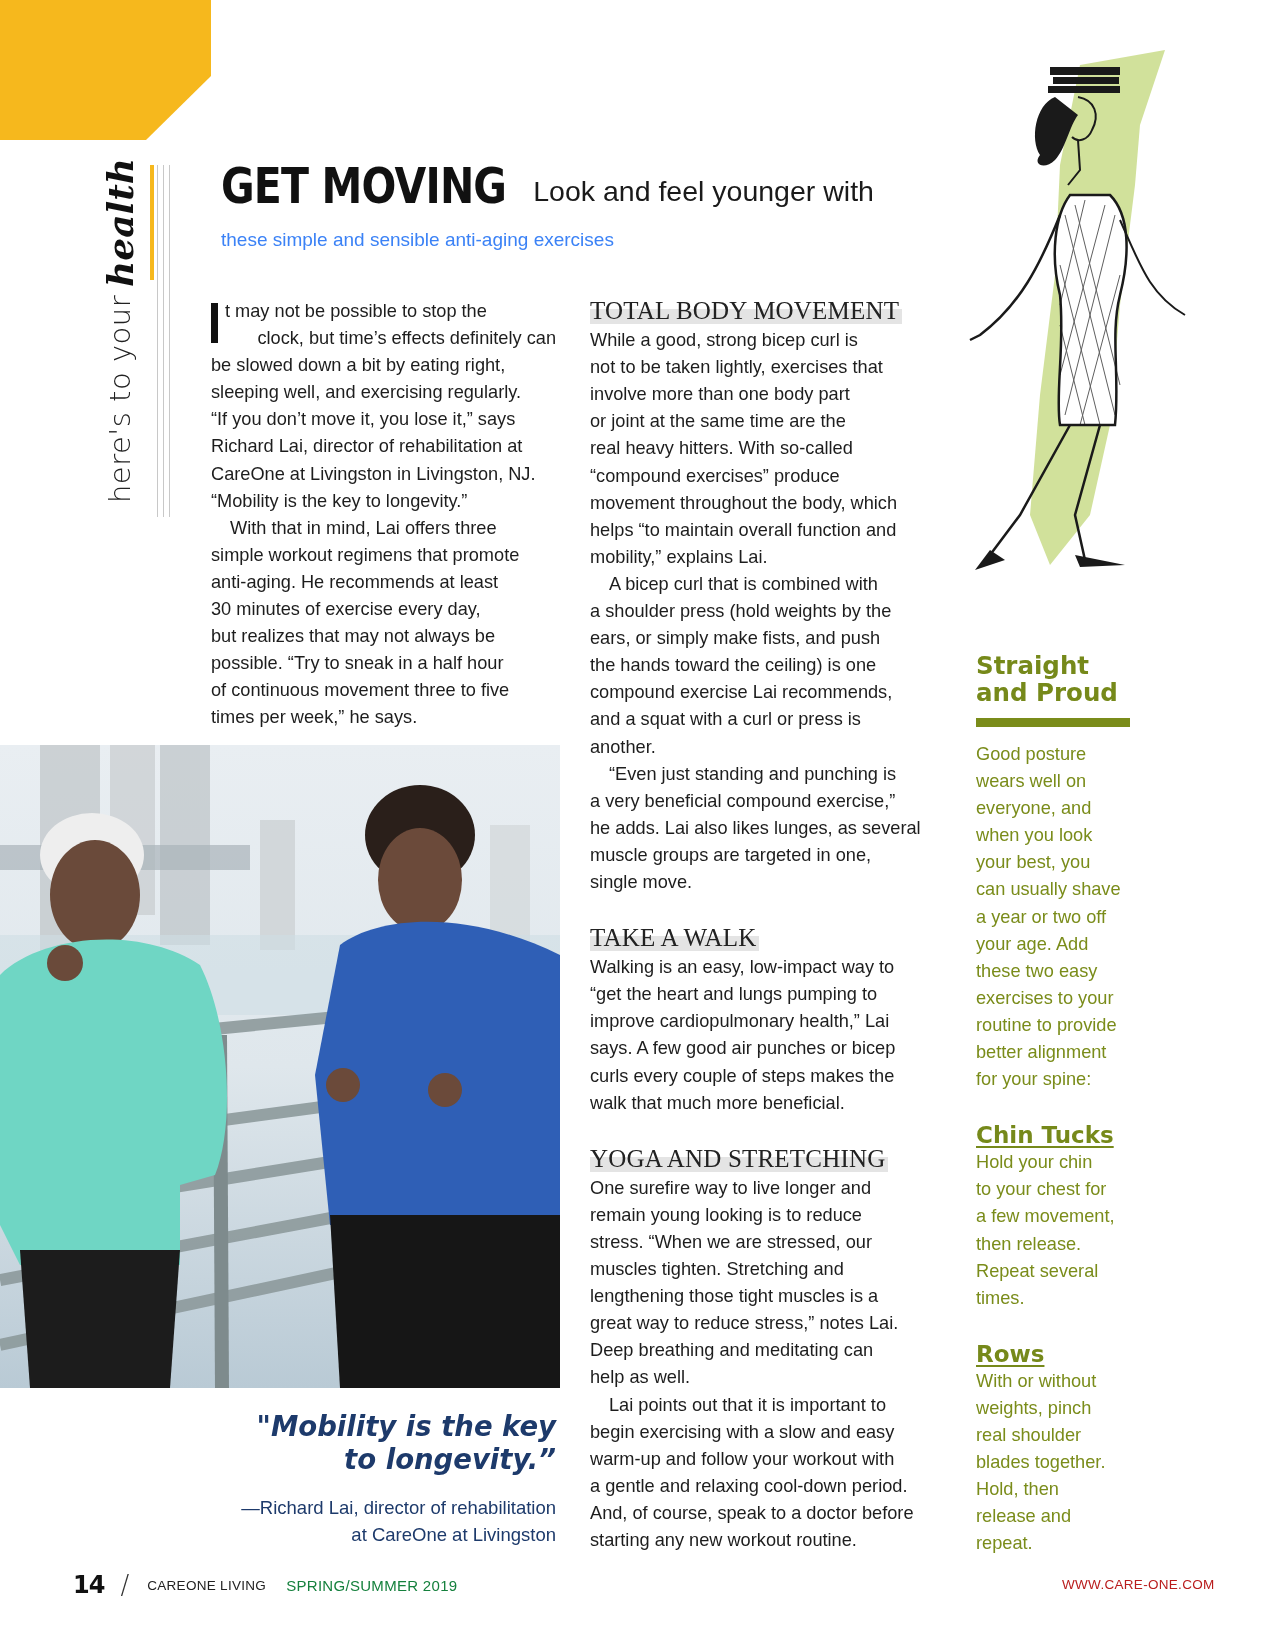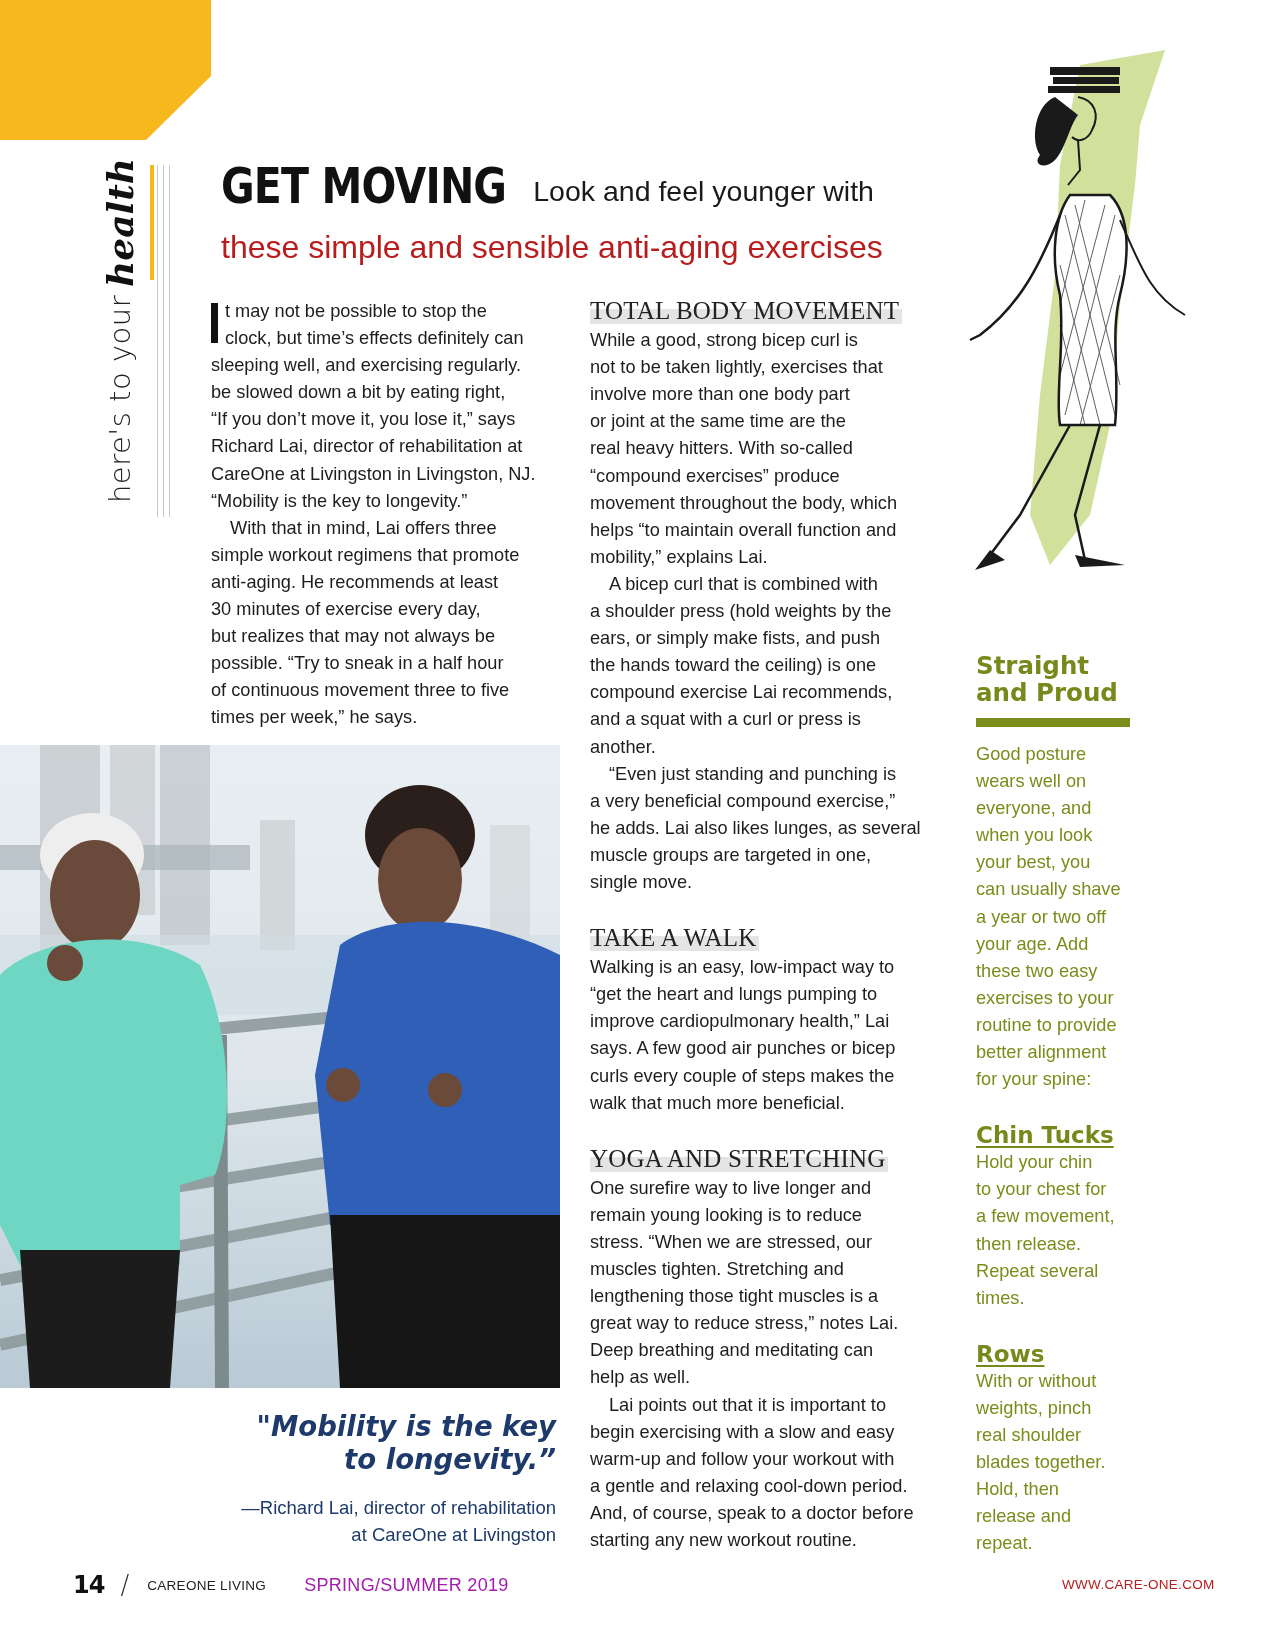--- a/index.html
+++ b/index.html
@@ -16,29 +16,29 @@
   .side-tag-script { font-family: "DejaVu Serif", serif; font-style: italic; font-weight: bold; font-size: 36px; color: #111; }
   .rule-yellow { position: absolute; left: 150px; top: 165px; width: 4px; height: 115px; background: #f6b81d; }
   .rule-grey1 { position: absolute; left: 157px; top: 165px; width: 1px; height: 352px; background: #c8c8c8; }
   .rule-grey2 { position: absolute; left: 163px; top: 165px; width: 1px; height: 352px; background: #c8c8c8; }
   .rule-grey3 { position: absolute; left: 169px; top: 165px; width: 1px; height: 352px; background: #c8c8c8; }
 
   .headline { position: absolute; left: 221px; top: 168px; width: 720px; line-height: 36px; }
   .headline-kicker { font-family: "DejaVu Sans", sans-serif; font-weight: bold; font-size: 50px; letter-spacing: -1px;
       color: #111; transform: scaleX(0.82); transform-origin: 0 50%; display: inline-block; margin-right: -40px; vertical-align: -2px; }
   .headline-deck { font-family: "Liberation Sans", sans-serif; font-size: 28.5px; color: #1a1a1a; }
-  .headline-deck-2 { position: absolute; left: 221px; top: 229px; font-family: "Liberation Sans", sans-serif; font-size: 32px; color: #b91c1c; white-space: nowrap; }
+  .headline-deck-2 { position: absolute; left: 221px; top: 229px; font-family: "Liberation Sans", sans-serif; font-size: 19px; color: #3b82f6; white-space: nowrap; }
 
   .col { position: absolute; font-family: "Liberation Sans", sans-serif; font-size: 18.2px; line-height: 27.1px; color: #1d1d1d; }
   .col p { margin: 0; }
   .line { display: block; white-space: nowrap; }
   .col-left { left: 211px; top: 298px; width: 345px; }
   .dropcap-bar { display: inline-block; width: 7px; height: 40px; background: #111; vertical-align: top; margin-top: 5px; margin-right: 4px; position: absolute; left: 0; top: 0; }
   .col-left .first-line { padding-left: 14px; }
-  .col-left .second-line { padding-left: 14px; }
+  .col-left .second-line { padding-left: 14px; text-align: right; }
 
   .col-mid { left: 590px; top: 296px; width: 350px; }
   .sec-head { font-family: "Liberation Serif", serif; font-size: 25px; line-height: 30px; color: #222; letter-spacing: 0.2px;
       display: inline-block; background: linear-gradient(to bottom, transparent 42%, #e4e4e4 42%, #e4e4e4 92%, transparent 92%); padding-right: 3px; }
   .sec-gap { height: 27px; }
 
   .photo { position: absolute; left: 0; top: 745px; width: 560px; height: 643px; overflow: hidden; background: #c9d6de; }
 
   .pull-quote { position: absolute; left: 220px; top: 1410px; width: 336px; text-align: right; font-family: "DejaVu Sans", sans-serif; font-style: italic;
       font-weight: bold; font-size: 27.5px; line-height: 33px; color: #1d3a6b; }
@@ -51,21 +51,21 @@
   .sidebar-title { font-family: "DejaVu Sans", sans-serif; font-weight: bold; font-size: 24.5px; line-height: 27px; color: #76891a; margin-top: 41px; }
   .sidebar-rule { width: 154px; height: 9px; background: #7a8c1a; margin-top: 12px; margin-bottom: 14px; }
   .sidebar-body { font-size: 18.2px; line-height: 27.1px; color: #7a8c1a; }
   .sidebar-sub { font-family: "DejaVu Sans", sans-serif; font-weight: bold; font-size: 23px; line-height: 28px; color: #76891a;
       text-decoration: underline; text-decoration-thickness: 2px; text-underline-offset: 3px; margin-top: 28px; }
 
   .footer { position: absolute; left: 73px; top: 1568px; height: 34px; display: flex; align-items: center; }
   .footer-page { font-family: "DejaVu Sans", sans-serif; font-weight: bold; font-size: 24px; color: #111; letter-spacing: -1px; }
   .footer-slash { font-family: "DejaVu Sans", sans-serif; font-weight: 300; font-size: 26px; color: #333; margin-left: 16px; margin-right: 18px; }
   .footer-pub { font-family: "Liberation Sans", sans-serif; font-size: 13.5px; letter-spacing: 0.3px; color: #222; }
-  .footer-issue { font-family: "Liberation Sans", sans-serif; font-size: 18px; letter-spacing: 0.3px; color: #a21caf; margin-left: 38px; }
+  .footer-issue { font-family: "Liberation Sans", sans-serif; font-size: 15px; letter-spacing: 0.3px; color: #15803d; margin-left: 20px; }
   .footer-url { position: absolute; left: 1062px; top: 1577px; font-family: "Liberation Sans", sans-serif; font-size: 13.5px; letter-spacing: 0.3px; color: #b91c1c; }
 </style>
 </head>
 <body>
 
 <svg class="corner-block" viewBox="0 0 211 140" width="211" height="140">
   <polygon points="0,0 211,0 211,76 146,140 0,140" fill="#f6b81d"></polygon>
 </svg>
 
 <div class="side-tag">
@@ -83,22 +83,22 @@
   <span class="headline-kicker">GET MOVING</span>
   <span class="headline-deck">Look and feel younger with</span>
 </div>
 <div class="headline-deck-2">these simple and sensible anti-aging exercises</div>
 
 <div class="col col-left">
   <span class="dropcap-bar"></span>
   <p>
     <span class="line first-line">t may not be possible to stop the</span>
     <span class="line second-line">clock, but time’s effects definitely can</span>
+    <span class="line">be slowed down a bit by eating right,</span>
     <span class="line">sleeping well, and exercising regularly.</span>
-    <span class="line">be slowed down a bit by eating right,</span>
     <span class="line">“If you don’t move it, you lose it,” says</span>
     <span class="line">Richard Lai, director of rehabilitation at</span>
     <span class="line">CareOne at Livingston in Livingston, NJ.</span>
     <span class="line">“Mobility is the key to longevity.”</span>
   </p>
   <p>
     <span class="line" style="padding-left:19px">With that in mind, Lai offers three</span>
     <span class="line">simple workout regimens that promote</span>
     <span class="line">anti-aging. He recommends at least</span>
     <span class="line">30 minutes of exercise every day,</span>

